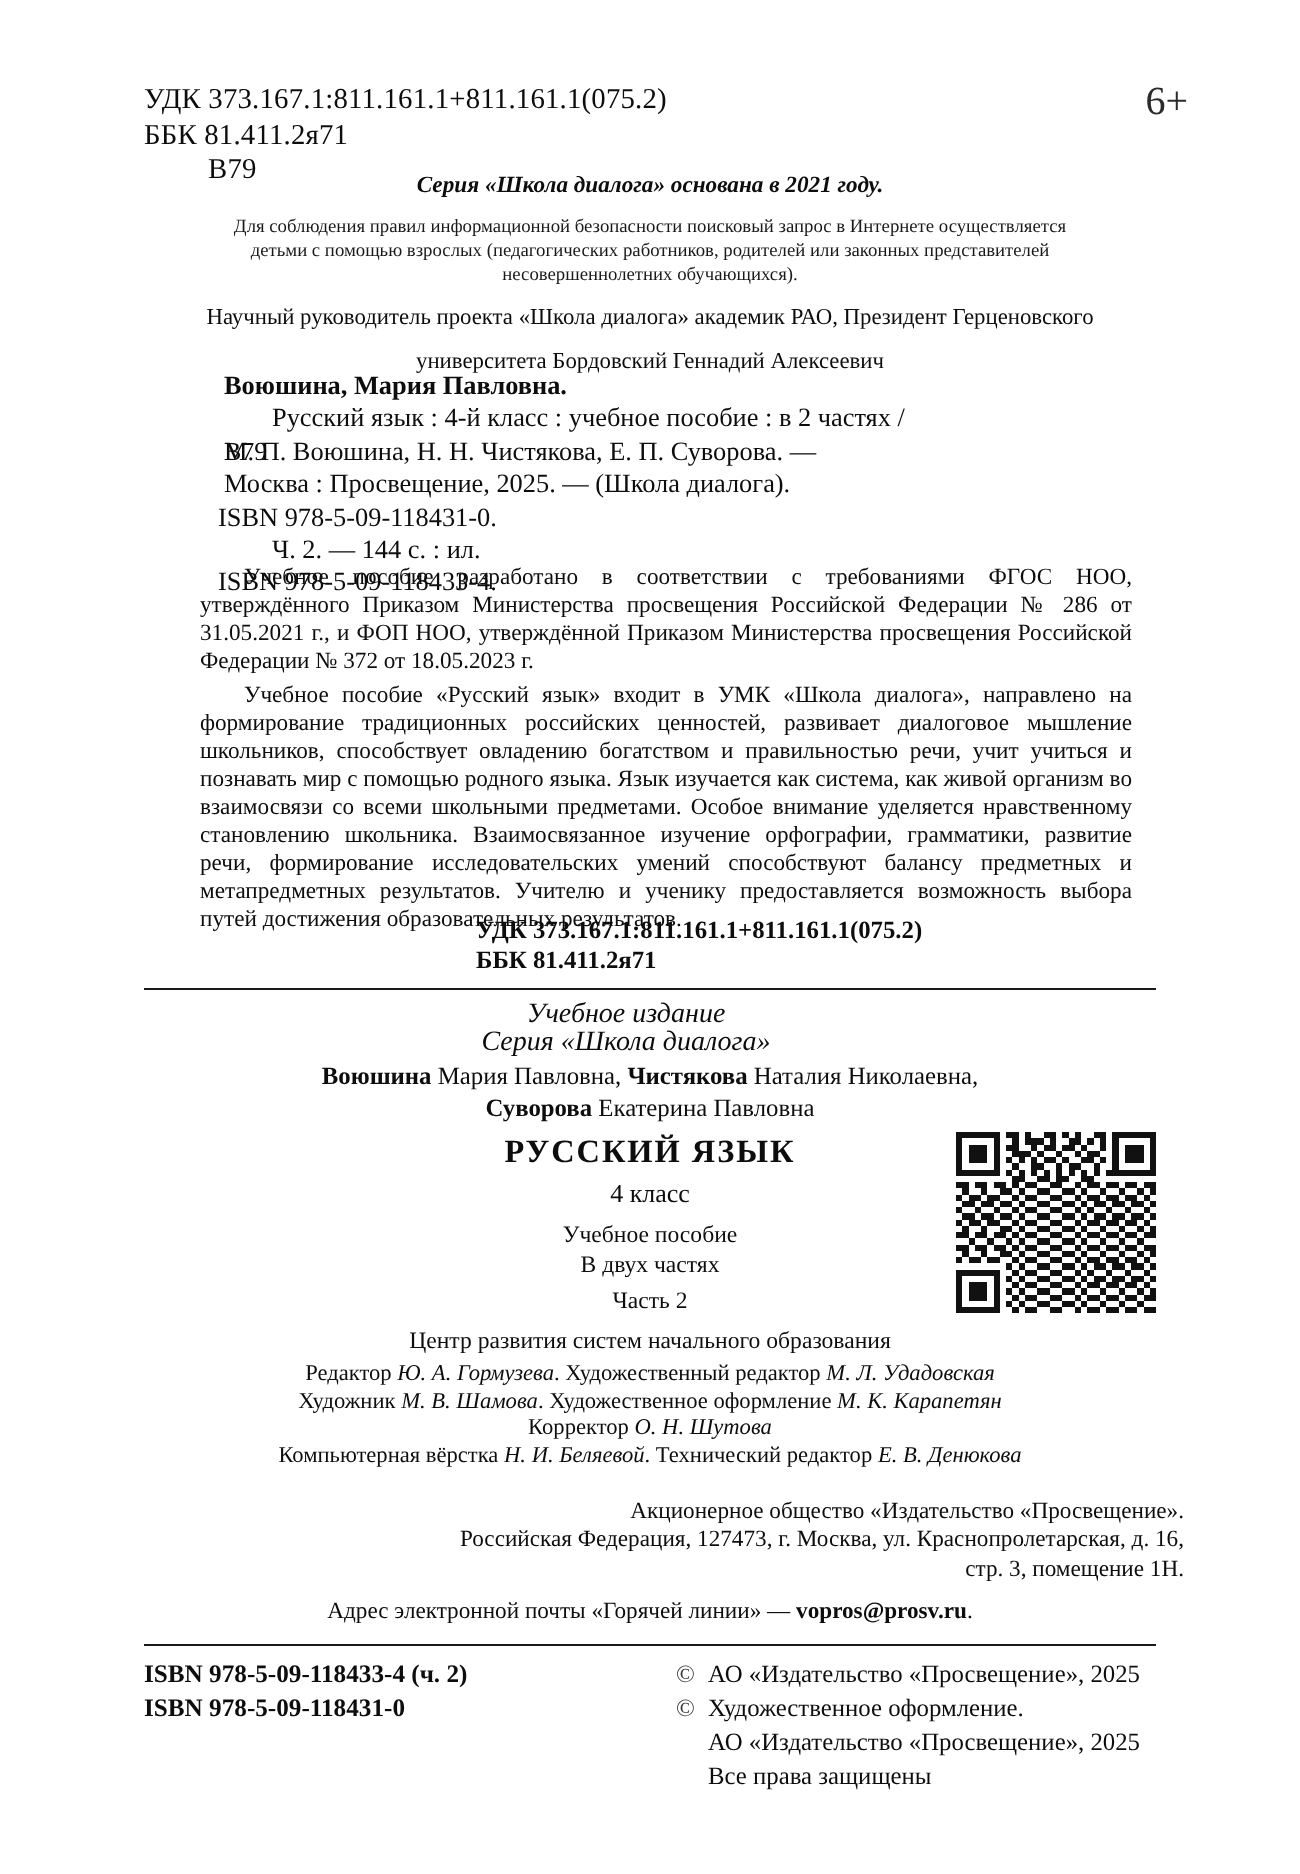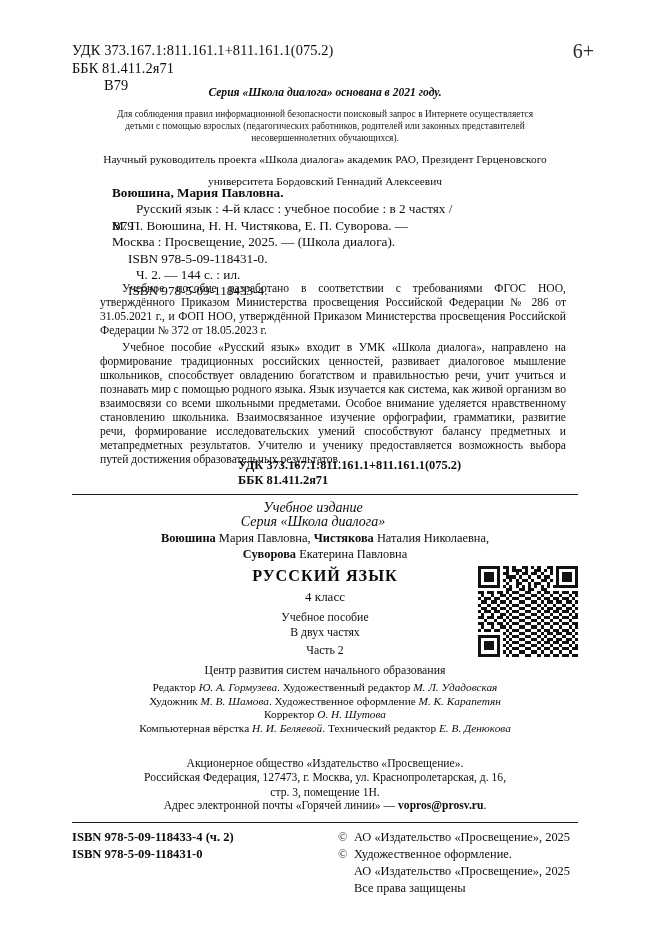--- a/index.html
+++ b/index.html
@@ -103,21 +103,21 @@
   #biblio .shelf-mark {
     position: absolute;
     left: 0;
     top: 16.4px;
     width: 38px;
     font-weight: normal;
     font-size: 13px;
   }
   #biblio .desc .indent { padding-left: 24px; }
   #biblio .isbn-line {
-    margin-left: 56px;
+    margin-left: 37px;
   }
   #biblio .part-line {
     margin-left: 64px;
   }
 
   
   .annot {
     position: absolute;
     left: 100px;
     width: 466px;
@@ -251,24 +251,23 @@
     line-height: 14.4px;
   }
   #print-info .gapfill { display: inline-block; width: 52px; }
   #print-info .gapfill2 { display: inline-block; width: 46px; }
 
   #publisher-info {
     position: absolute;
     left: 58px;
     top: 749px;
     width: 534px;
-    text-align: center;
+    text-align: right;
     font-size: 11.6px;
     line-height: 14.4px;
-    margin-top: 8px;
   }
 
   #hotline {
     position: absolute;
     left: 72px;
     top: 799px;
     width: 506px;
     text-align: center;
     font-size: 11.6px;
   }

